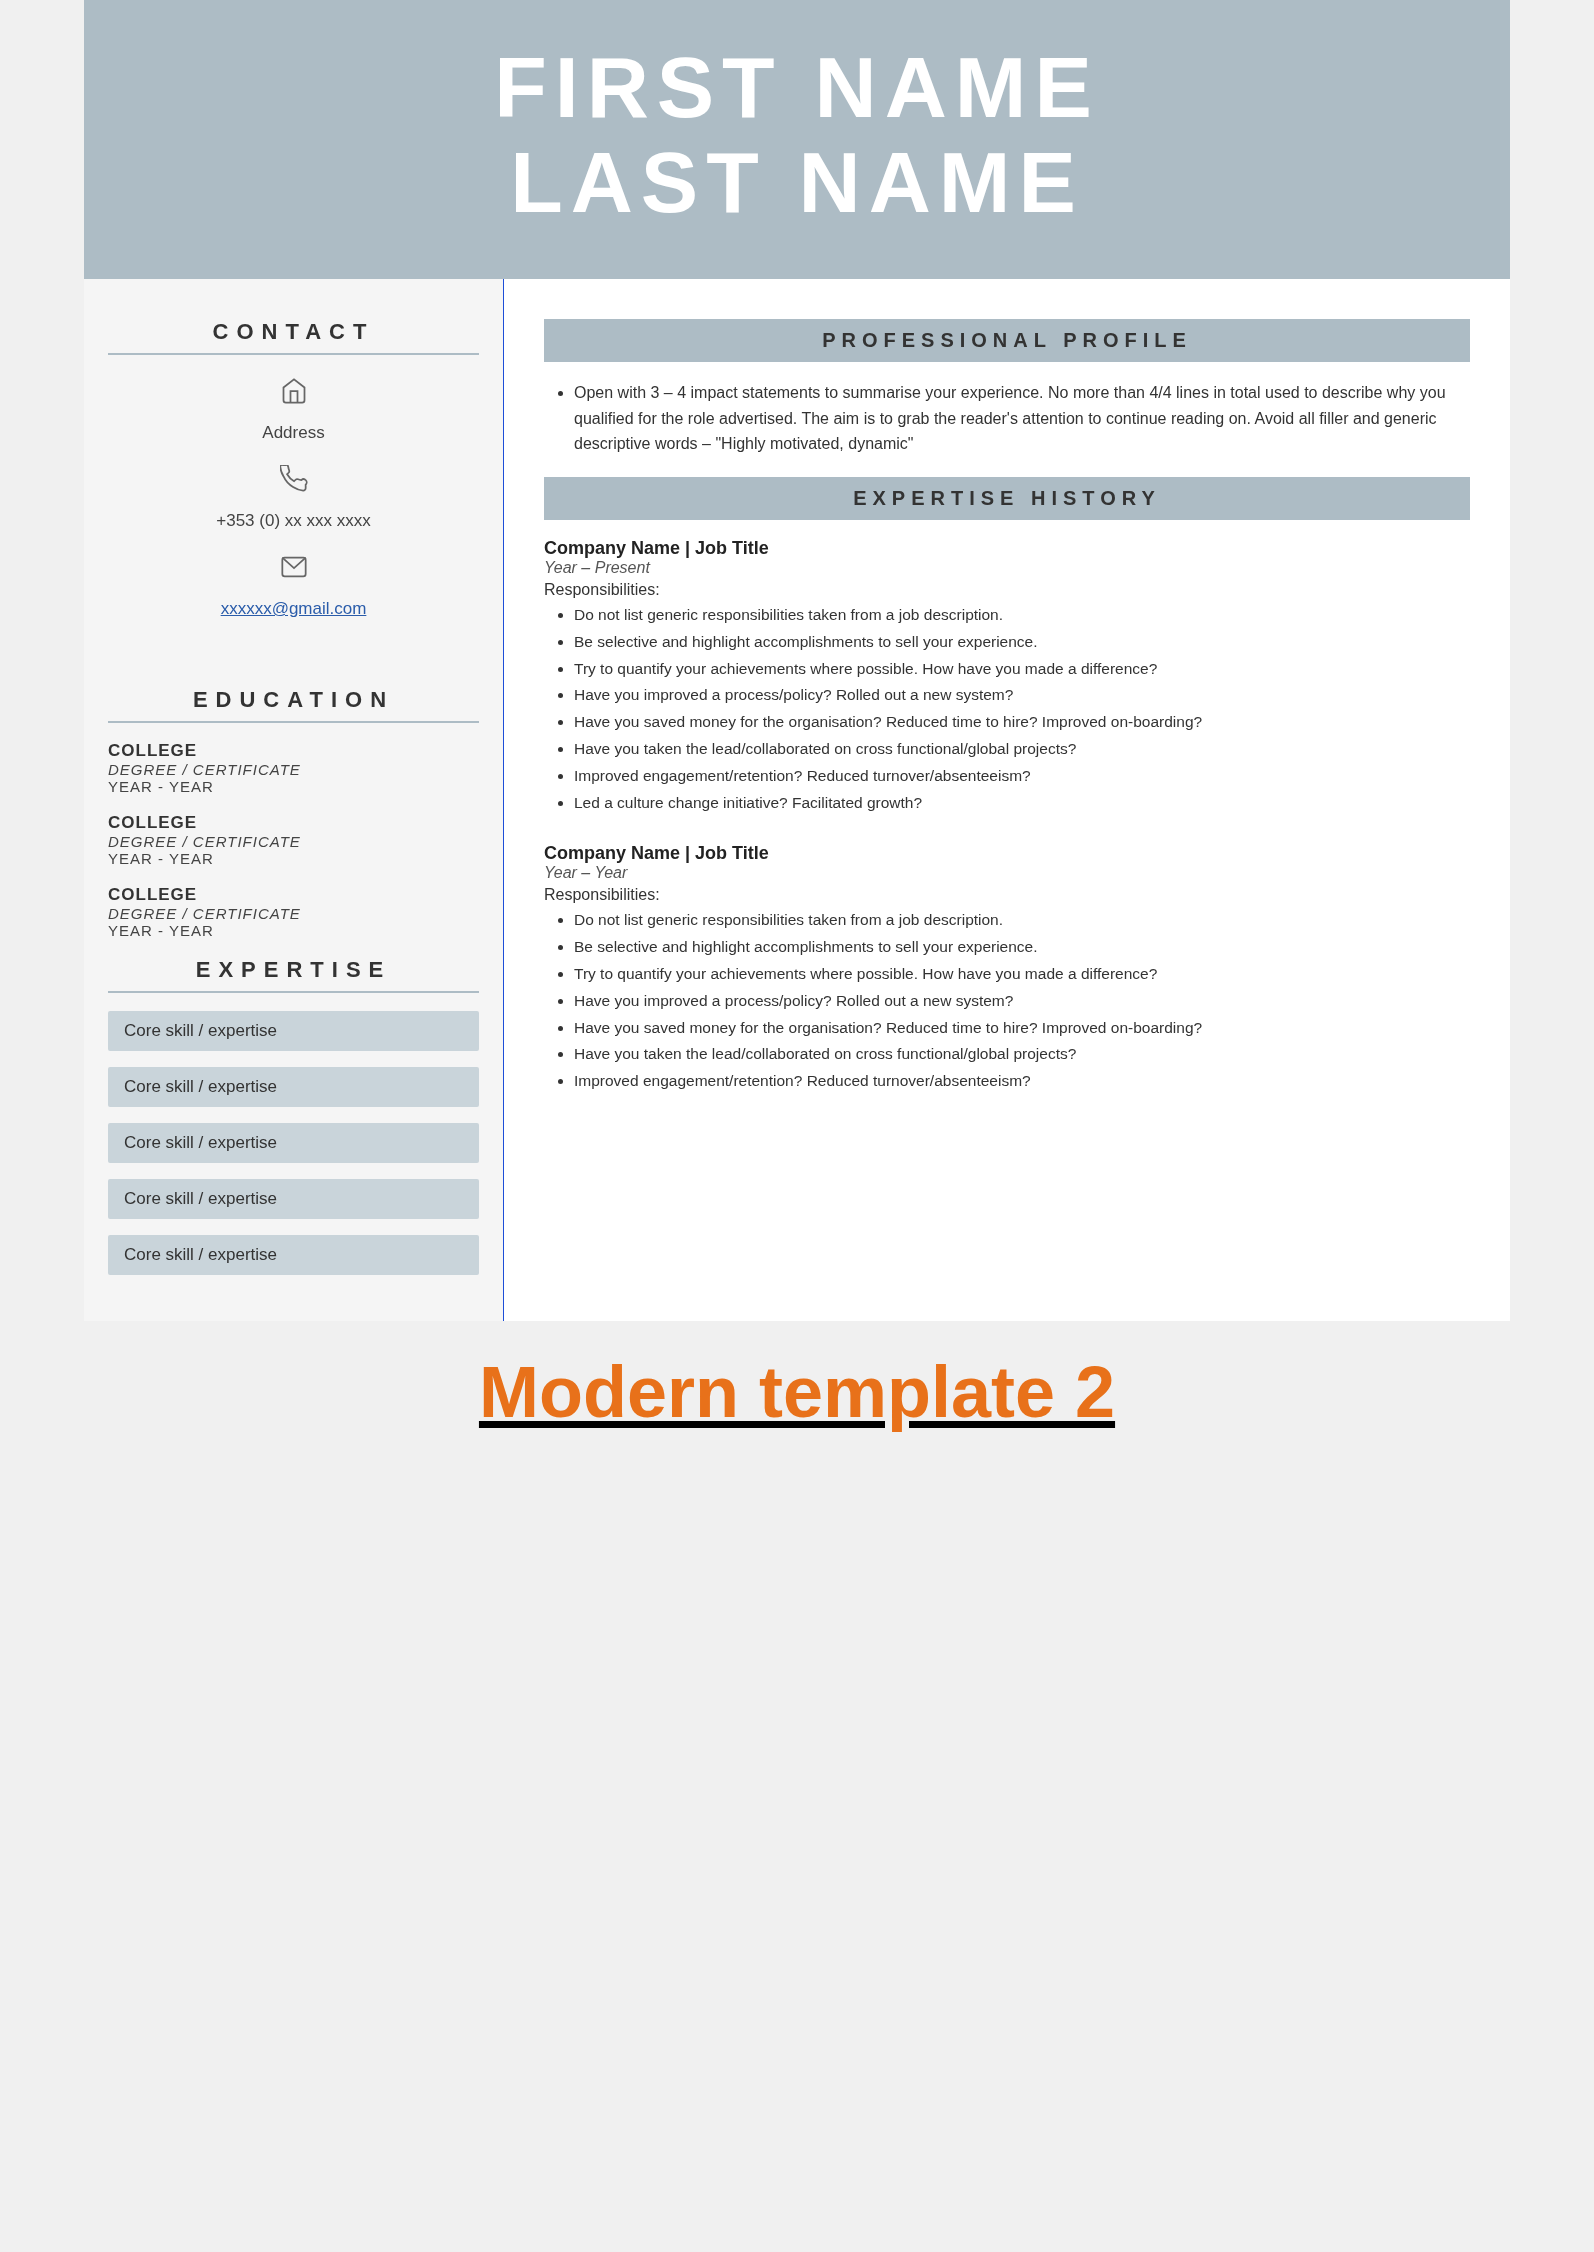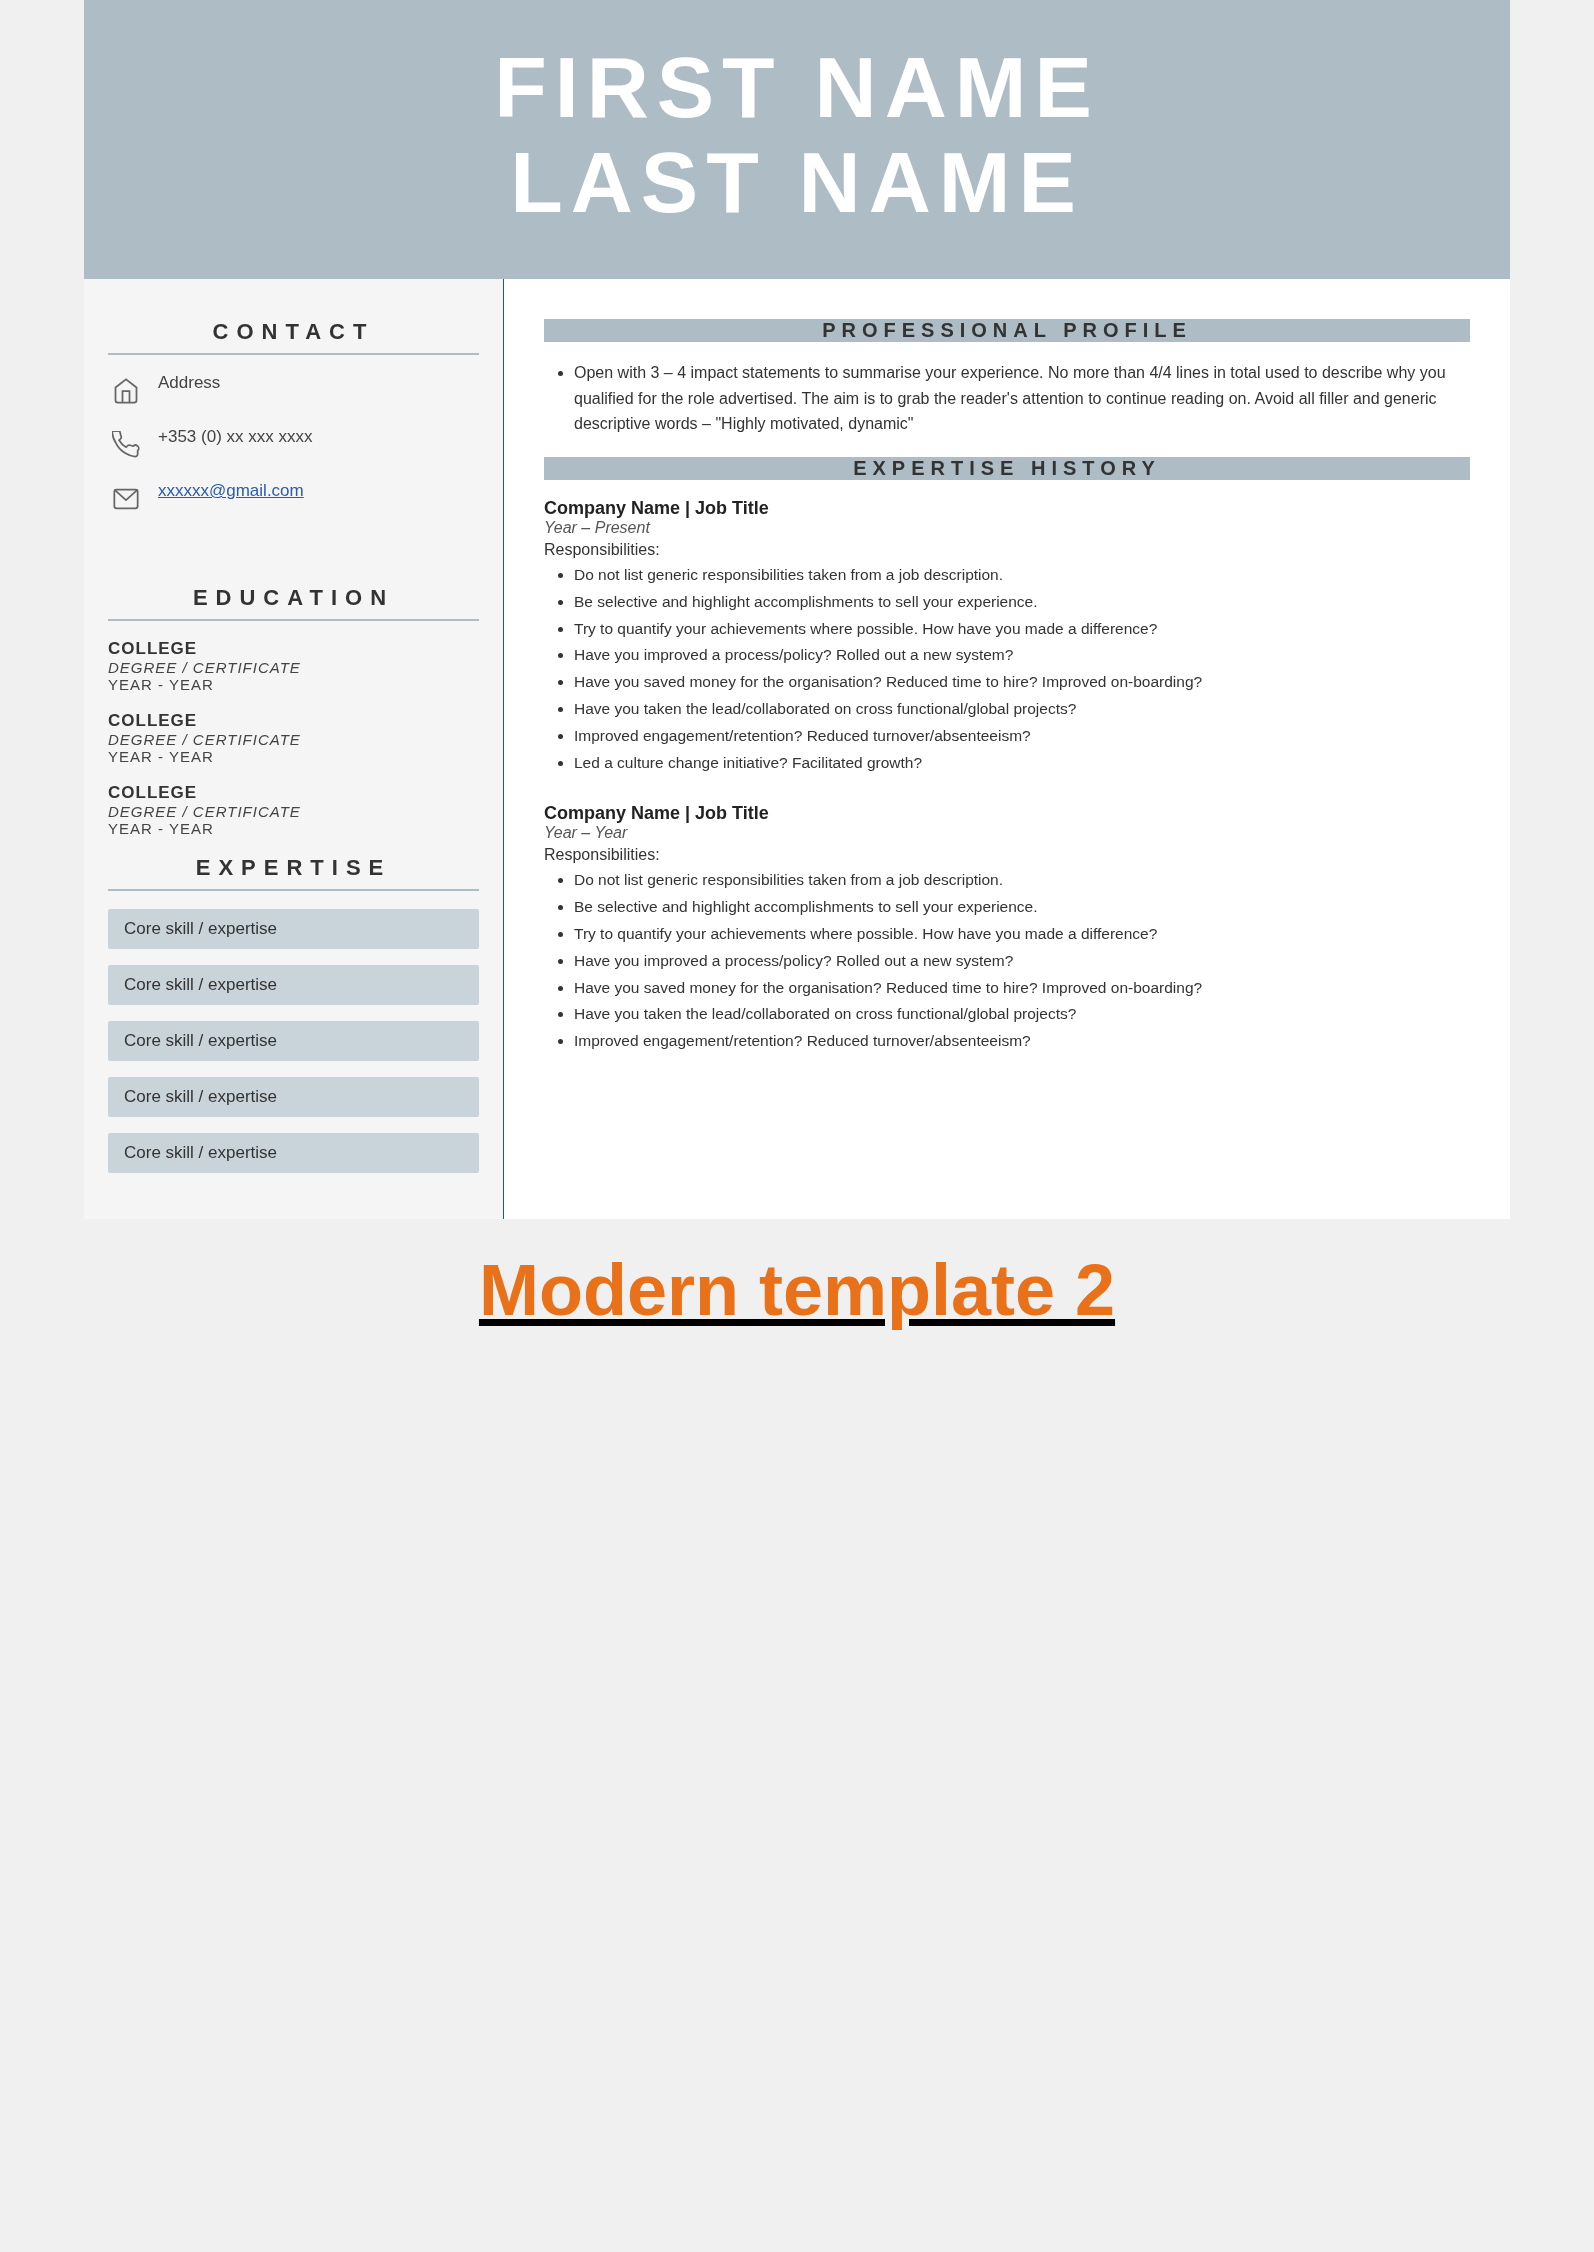--- a/index.html
+++ b/index.html
@@ -71,25 +71,26 @@
       text-align: center;
       color: #333;
       margin-bottom: 18px;
       margin-top: 10px;
       border-bottom: 2px solid #adbcc5;
       padding-bottom: 8px;
     }
 
     .contact-item {
       display: flex;
-      align-items: flex-start;
+      align-items: center;
       gap: 14px;
       margin-bottom: 18px;
       font-size: 17px;
       color: #444;
+      flex-direction: column;
     }
     .contact-item .icon {
       width: 36px;
       height: 36px;
       display: flex;
       align-items: center;
       justify-content: center;
       flex-shrink: 0;
     }
     .contact-item .icon svg {
@@ -139,21 +140,21 @@
 
     
     .main-content {
       flex: 1;
       padding: 30px 40px;
     }
 
     .section-header-bar {
       background: #adbcc5;
       text-align: center;
-      padding: 0 0;
+      padding: 10px 0;
       font-size: 20px;
       font-weight: 700;
       letter-spacing: 6px;
       color: #333;
       margin-bottom: 18px;
       margin-top: 10px;
     }
 
     .profile-bullets {
       padding-left: 30px;

